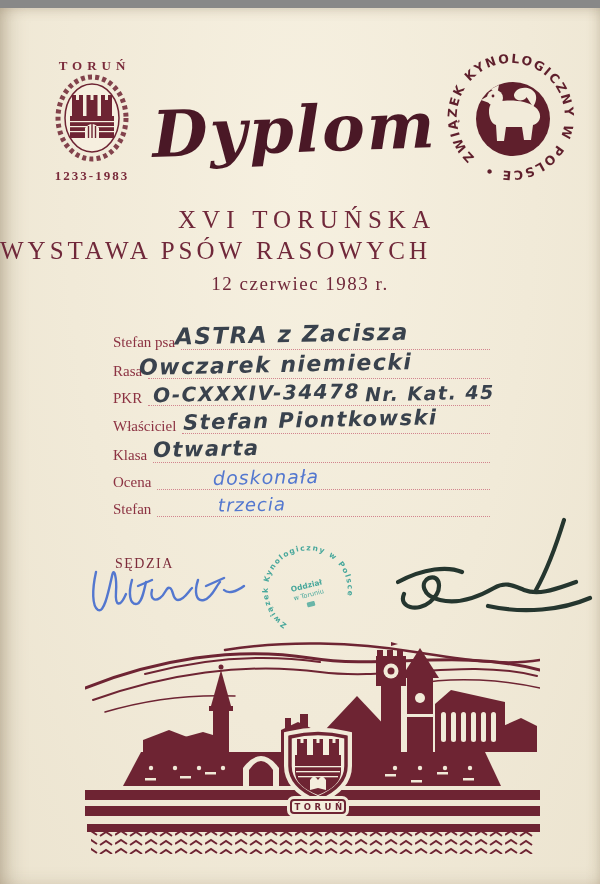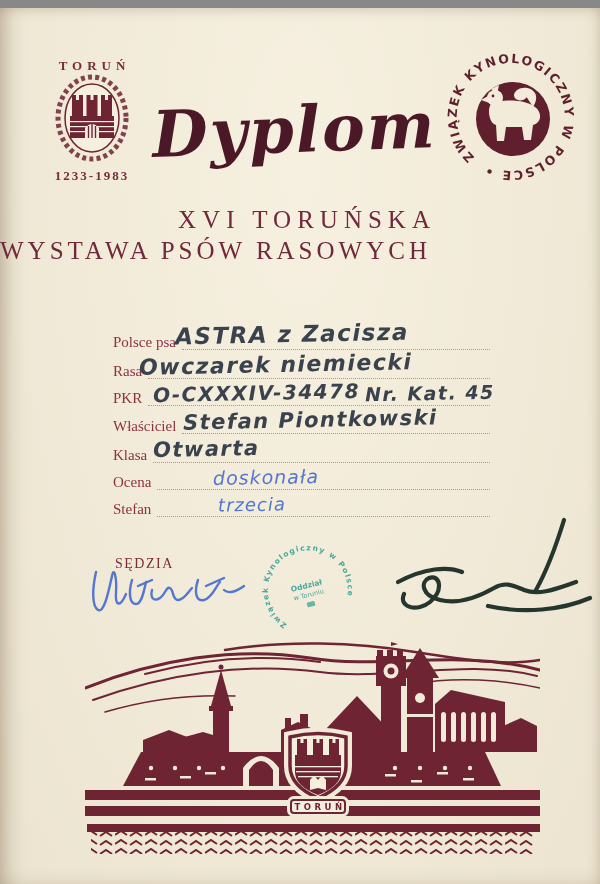--- a/index.html
+++ b/index.html
@@ -107,23 +107,24 @@
         <path d="M53,60 C63,55 87,55 97,63 C105,69 103,79 95,81 L93,96 L86,96 L84,83 L68,83 L66,97 L59,97 L58,81 C51,79 49,65 53,60 Z"></path>
         <path d="M95,63 C106,46 86,39 78,47 C73,52 78,58 85,56 C90,54 90,50 86,49"></path>
       </g>
       <circle cx="55" cy="52" r="1.4" fill="#5f1f2c"></circle>
       <line x1="76" y1="83" x2="76" y2="95" stroke="#5f1f2c" stroke-width="2"></line>
     </g>
   </svg>
 
   <div class="title1">XVI TORUŃSKA</div>
   <div class="title2">WYSTAWA PSÓW RASOWYCH</div>
+  <div class="datel">12 czerwiec 1983 r.</div>
 
   <div class="row" style="top:312px">
-    <span class="flabel">Polsce psa</span>
+    <span class="flabel">Stefan psa</span>
     <span class="dotline"></span>
     <span class="hand" style="left:62px;bottom:4px;font-size:23px">ASTRA z Zacisza</span>
   </div>
   <div class="row" style="top:341px">
     <span class="flabel">Rasa</span>
     <span class="dotline"></span>
     <span class="hand" style="left:26px;bottom:3px;font-size:22px">Owczarek niemiecki</span>
   </div>
   <div class="row" style="top:368px">
     <span class="flabel">PKR</span>

